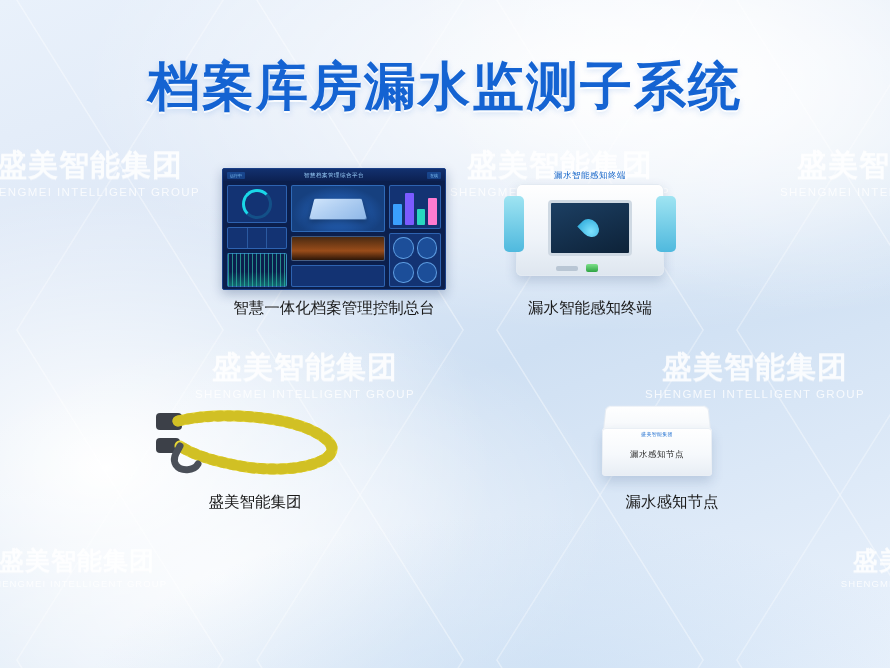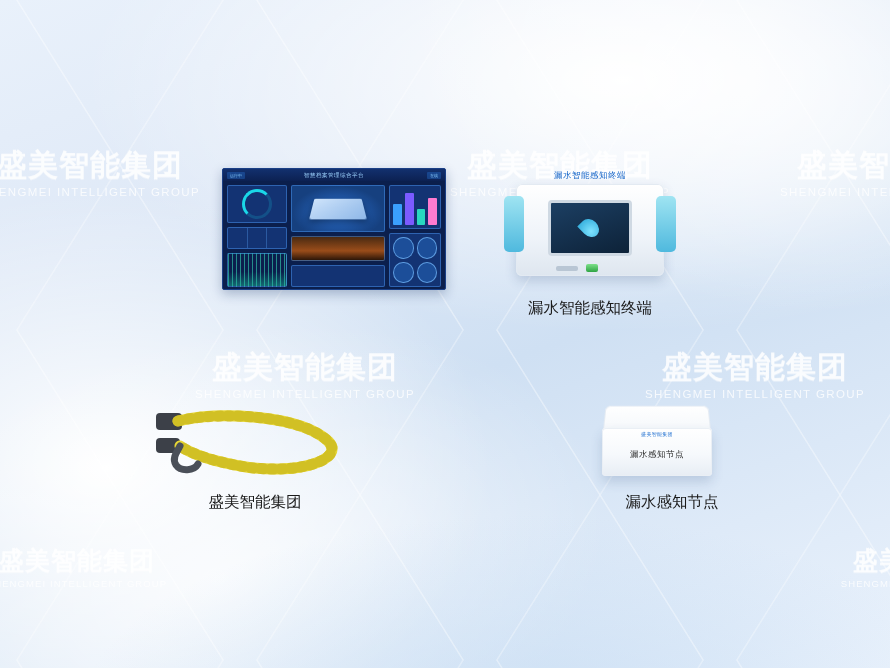--- a/index.html
+++ b/index.html
@@ -288,20 +288,21 @@
   </div>
   <div class="wm small" style="left:-48px; top:548px; width:250px;">
     <div class="wm-cn">盛美智能集团</div>
     <div class="wm-en">SHENGMEI INTELLIGENT GROUP</div>
   </div>
   <div class="wm small" style="left:806px; top:548px; width:250px;">
     <div class="wm-cn">盛美智能集团</div>
     <div class="wm-en">SHENGMEI INTELLIGENT GROUP</div>
   </div>
 
+  <div class="title">档案库房漏水监测子系统</div>
 
   <div class="console">
     <div class="console-top">
       <span class="ct-l">运行中</span>
       <span class="ct-title">智慧档案管理综合平台</span>
       <span class="ct-r">在线</span>
     </div>
     <div class="console-body">
       <div class="cb-col cb-left">
         <div class="panel gauge">
@@ -330,20 +331,21 @@
         </div>
         <div class="icons panel">
           <i></i>
           <i></i>
           <i></i>
           <i></i>
         </div>
       </div>
     </div>
   </div>
+  <div class="caption" style="left:214px; top:298px; width:240px;">智慧一体化档案管理控制总台</div>
 
   <div class="terminal">
     <div class="term-label">漏水智能感知终端</div>
     <div class="term-body"></div>
     <div class="term-wing l"></div>
     <div class="term-wing r"></div>
     <div class="term-screen">
       <div class="drop"></div>
     </div>
     <div class="term-slot"></div>

